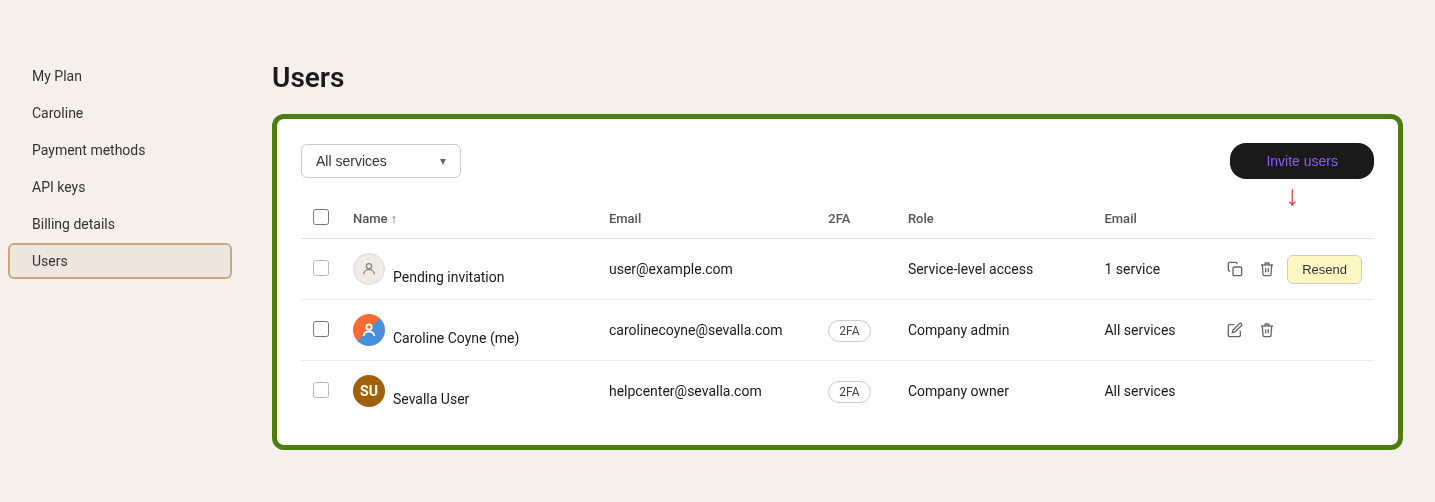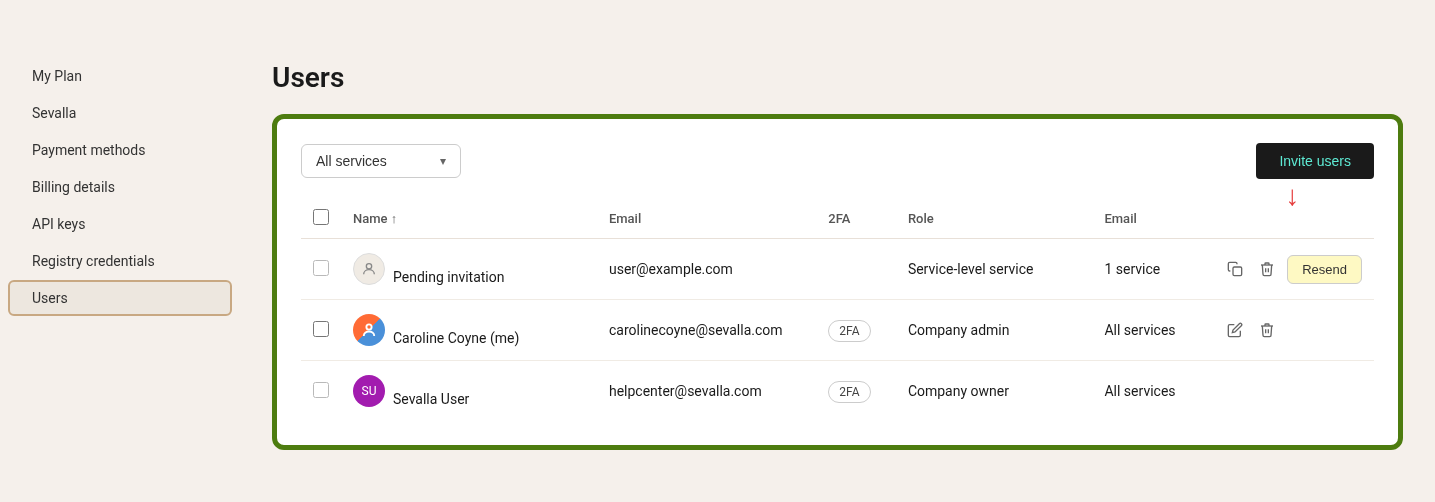--- a/index.html
+++ b/index.html
@@ -68,24 +68,24 @@
       color: #333;
       min-width: 160px;
       justify-content: space-between;
     }
     .filter-dropdown .chevron {
       color: #666;
       font-size: 12px;
     }
     .invite-btn {
       background: #1a1a1a;
-      color: #5eead4;
+      color: #8b5cf6;
       border: none;
-      padding: 10px 23px;
-      border-radius: 4px;
+      padding: 10px 36px;
+      border-radius: 16px;
       font-size: 14px;
       font-weight: 500;
       cursor: pointer;
     }
     table {
       width: 100%;
       border-collapse: collapse;
     }
     thead tr th {
       text-align: left;
@@ -212,33 +212,30 @@
 </head>
 <body>
 
 <div class="layout">
 
   <nav class="sidebar">
     <div class="sidebar-item">
       <span>My Plan</span>
     </div>
     <div class="sidebar-item">
-      <span>Sevalla</span>
+      <span>Caroline</span>
     </div>
     <div class="sidebar-item">
       <span>Payment methods</span>
     </div>
     <div class="sidebar-item">
+      <span>API keys</span>
+    </div>
+    <div class="sidebar-item">
       <span>Billing details</span>
-    </div>
-    <div class="sidebar-item">
-      <span>API keys</span>
-    </div>
-    <div class="sidebar-item">
-      <span>Registry credentials</span>
     </div>
     <div class="sidebar-item active">
       <span>Users</span>
     </div>
   </nav>
 
   <main class="main">
     <h1 class="page-title">Users</h1>
 
     <div class="content-card">
@@ -292,21 +289,21 @@
                   <svg width="16" height="16" viewBox="0 0 24 24" fill="none" stroke="#888" stroke-width="2">
                     <circle cx="12" cy="8" r="4"></circle>
                     <path d="M4 20c0-4 3.6-7 8-7s8 3 8 7"></path>
                   </svg>
                 </div>
                 <span>Pending invitation</span>
               </div>
             </td>
             <td>user@example.com</td>
             <td></td>
-            <td>Service-level service</td>
+            <td>Service-level access</td>
             <td>
               <span style="text-decoration-style: dotted; cursor: default;">1 service</span>
             </td>
             <td>
               <div class="actions-cell">
                 <button class="icon-btn" title="Copy">
                   <svg width="16" height="16" viewBox="0 0 24 24" fill="none" stroke="currentColor" stroke-width="2">
                     <rect x="9" y="9" width="13" height="13" rx="2"></rect>
                     <path d="M5 15H4a2 2 0 01-2-2V4a2 2 0 012-2h9a2 2 0 012 2v1"></path>
                   </svg>
@@ -364,21 +361,21 @@
               </div>
             </td>
           </tr>
 
           <tr>
             <td>
               <input type="checkbox" class="checkbox" style="opacity: 0.5;">
             </td>
             <td>
               <div class="name-cell">
-                <div class="avatar" style="background:#a21caf; color:white; font-size:12px; font-weight:400;">SU</div>
+                <div class="avatar" style="background:#a16207; color:white; font-size:14px; font-weight:700;">SU</div>
                 <span>Sevalla User</span>
               </div>
             </td>
             <td>helpcenter@sevalla.com</td>
             <td>
               <span class="badge-2fa">2FA</span>
             </td>
             <td>Company owner</td>
             <td>All services</td>
             <td></td>

